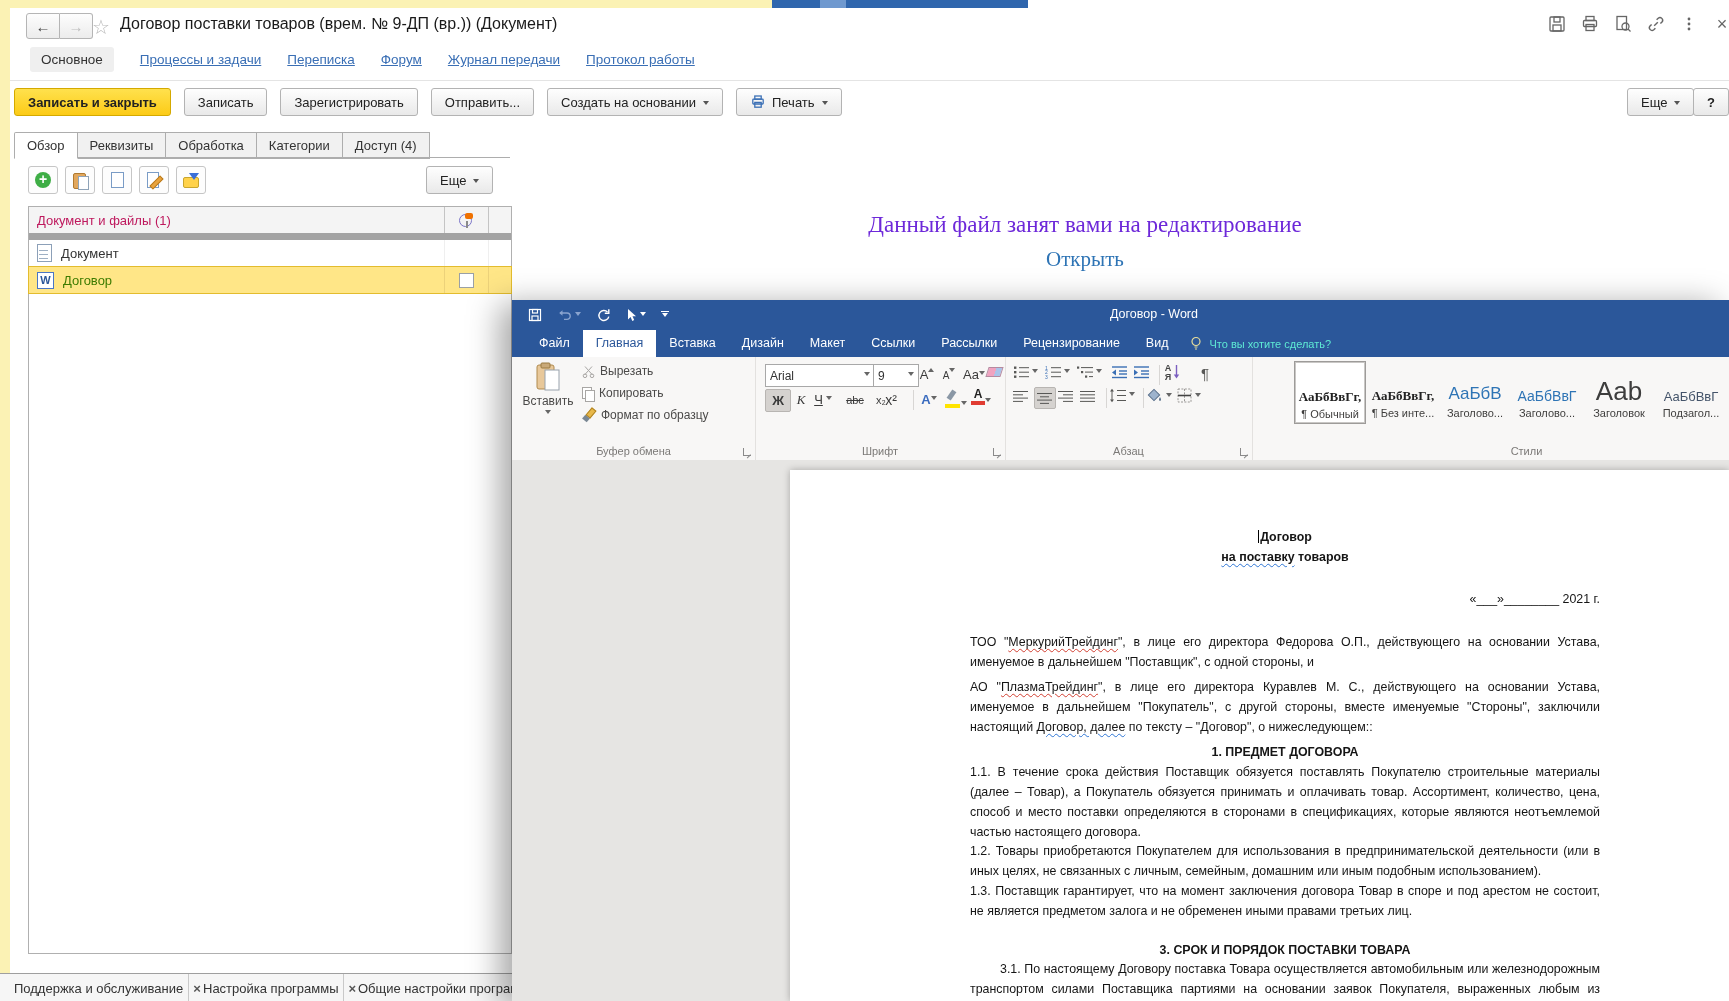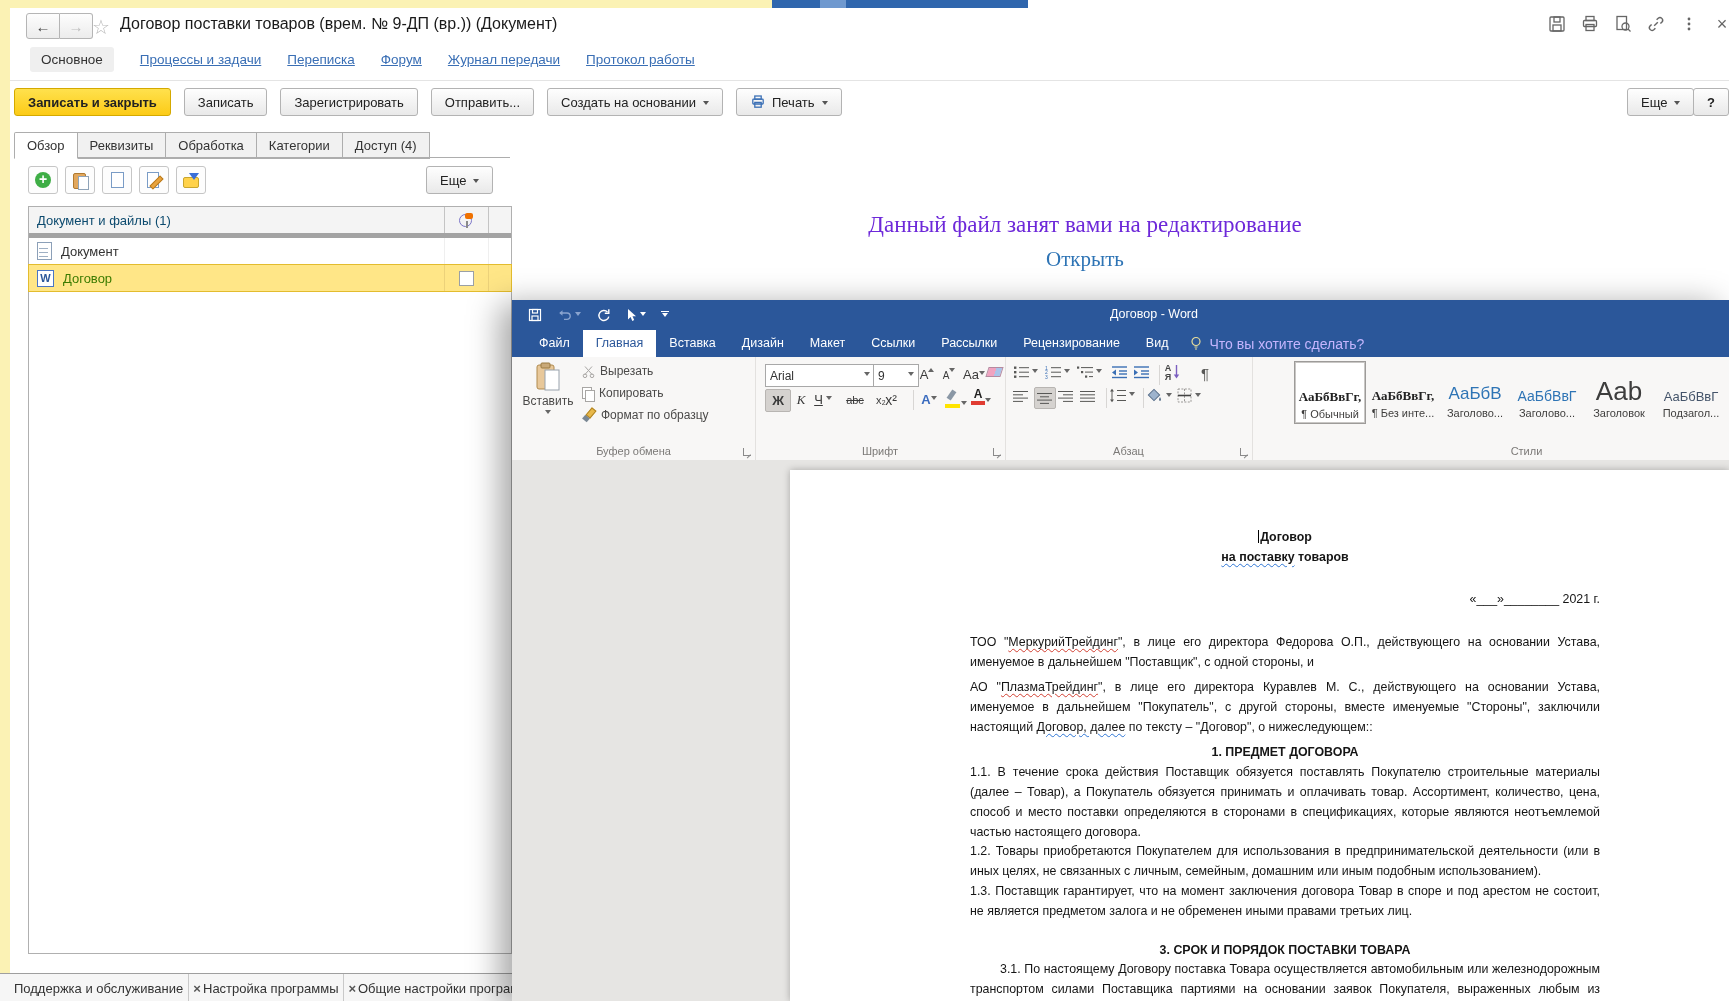--- a/index.html
+++ b/index.html
@@ -33,21 +33,21 @@
   .tbbtn{width:28px;height:26px;border:1px solid #c6c6c6;border-radius:3px;background:#fdfdfd;
          display:flex;align-items:center;justify-content:center}
   .ic-add{width:16px;height:16px;border-radius:50%;background:#3fae46;color:#fff;text-align:center;
           font:bold 14px/15px "Liberation Sans",sans-serif}
   .ic-add::before{content:"+"}
   .listpanel{border:1px solid #b0b0b0;background:#fff}
   .lrow{display:flex;align-items:center;height:26px;font-size:13px}
   .lrow .c-main{flex:1;display:flex;align-items:center;height:100%;padding-left:8px;gap:9px}
   .lrow .c-i1{width:43px;height:100%;border-left:1px solid #dcdcdc;display:flex;align-items:center;justify-content:center}
   .lrow .c-i2{width:22px;height:100%;border-left:1px solid #dcdcdc}
-  .lhead{background:#f4f4f4;border-bottom:5px solid #a3a3a3;color:#0c4a6e}
+  .lhead{background:#f4f4f4;border-bottom:7px solid #a3a3a3;color:#be185d}
   .lhead .c-i1,.lhead .c-i2{border-left:1px solid #c4c4c4}
   .rowsel{background:#ffe687;outline:1px solid #e3bc2e}
   .chk{width:13px;height:13px;border:1px solid #9aa0a6;background:#fff}
   .docic{width:13px;height:16px;border:1px solid #8ca0b8;background:
          repeating-linear-gradient(#fff 0 3px,#9fb0c4 3px 4px) #fff;background-size:9px 100%;background-position:1px 2px;background-repeat:no-repeat}
   .wordic{width:15px;height:15px;border:1px solid #4a76c4;background:#fff;color:#2b579a;
           font:bold 11px/15px "Liberation Sans",sans-serif;text-align:center}
   .wordic::before{content:"W"}
   .busy1{font-family:"Liberation Serif",serif;font-size:23px;color:#6d28d9;text-align:center}
   .busy2{font-family:"Liberation Serif",serif;font-size:21px;color:#2e74b5;text-align:center;margin-top:9px}
@@ -58,21 +58,21 @@
   .tclose::before{content:"×";font-weight:bold}
   
   #word{position:absolute;left:512px;top:300px;width:1217px;height:701px;background:#fff;
         box-shadow:-12px 4px 30px rgba(0,0,0,.35)}
   .wtitle{height:30px;background:#2b579a;color:#fff;position:relative}
   .qat{position:absolute;left:16px;top:0;height:30px;display:flex;align-items:center;gap:15px}
   .wtitletext{position:absolute;left:598px;top:7px;font-size:12.5px;color:#fff;white-space:nowrap}
   .wtabs{height:27px;background:#2b579a;display:flex;align-items:center;padding-left:14px}
   .wtab{height:27px;line-height:27px;padding:0 13px;font-size:12.5px;color:#fff;white-space:nowrap}
   .wtab.active{background:#fff;color:#2b579a}
-  .tellme{display:flex;align-items:center;gap:6px;margin-left:8px;height:27px;color:#c4b5fd;font-size:14px;white-space:nowrap}
+  .tellme{display:flex;align-items:center;gap:6px;margin-left:8px;height:27px;color:#5eead4;font-size:11px;white-space:nowrap}
   .ribbon{position:relative;height:103px;background:#f8f7f6;border-bottom:1px solid #cfcdcb}
   .rgroup{position:absolute;top:0;bottom:0;border-right:1px solid #e3e1df}
   .rgl{position:absolute;bottom:3px;left:0;right:0;text-align:center;font-size:11px;color:#7b7977}
   .launch{position:absolute;right:4px;bottom:4px;width:7px;height:7px;border-left:1px solid #8a8a8a;
           border-bottom:1px solid #8a8a8a}
   .launch::after{content:"";position:absolute;right:0;bottom:0;width:5px;height:1px;background:#8a8a8a;transform:rotate(-45deg);transform-origin:right bottom}
   .fbtn{min-width:20px;height:21px;display:flex;align-items:center;justify-content:center;
         font-size:13px;color:#3b3b3b;padding:0 2px}
   .pressed{background:#d5d2cf;border:1px solid #b8b5b2;border-radius:2px}
   .combo{height:21px;background:#fff;border:1px solid #a8a8a8;display:flex;align-items:center;

